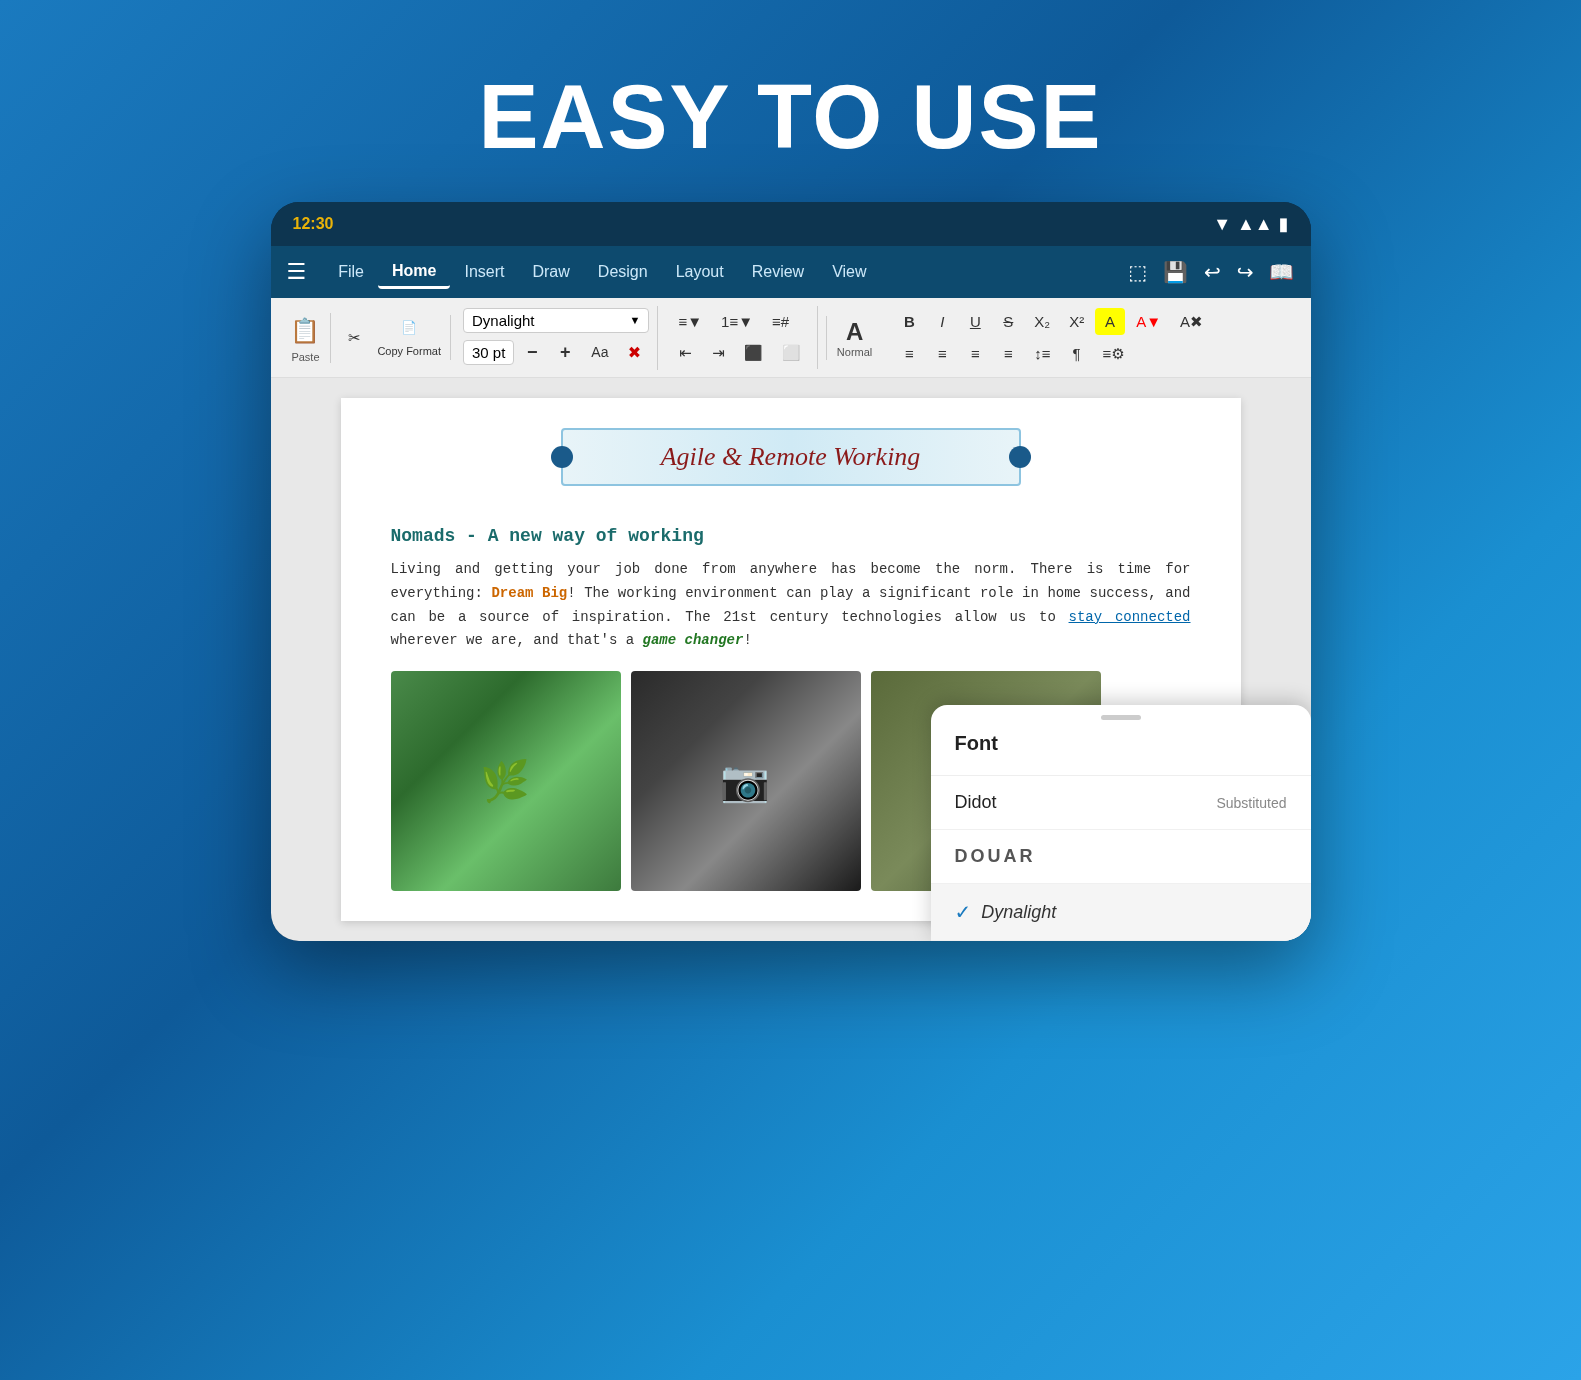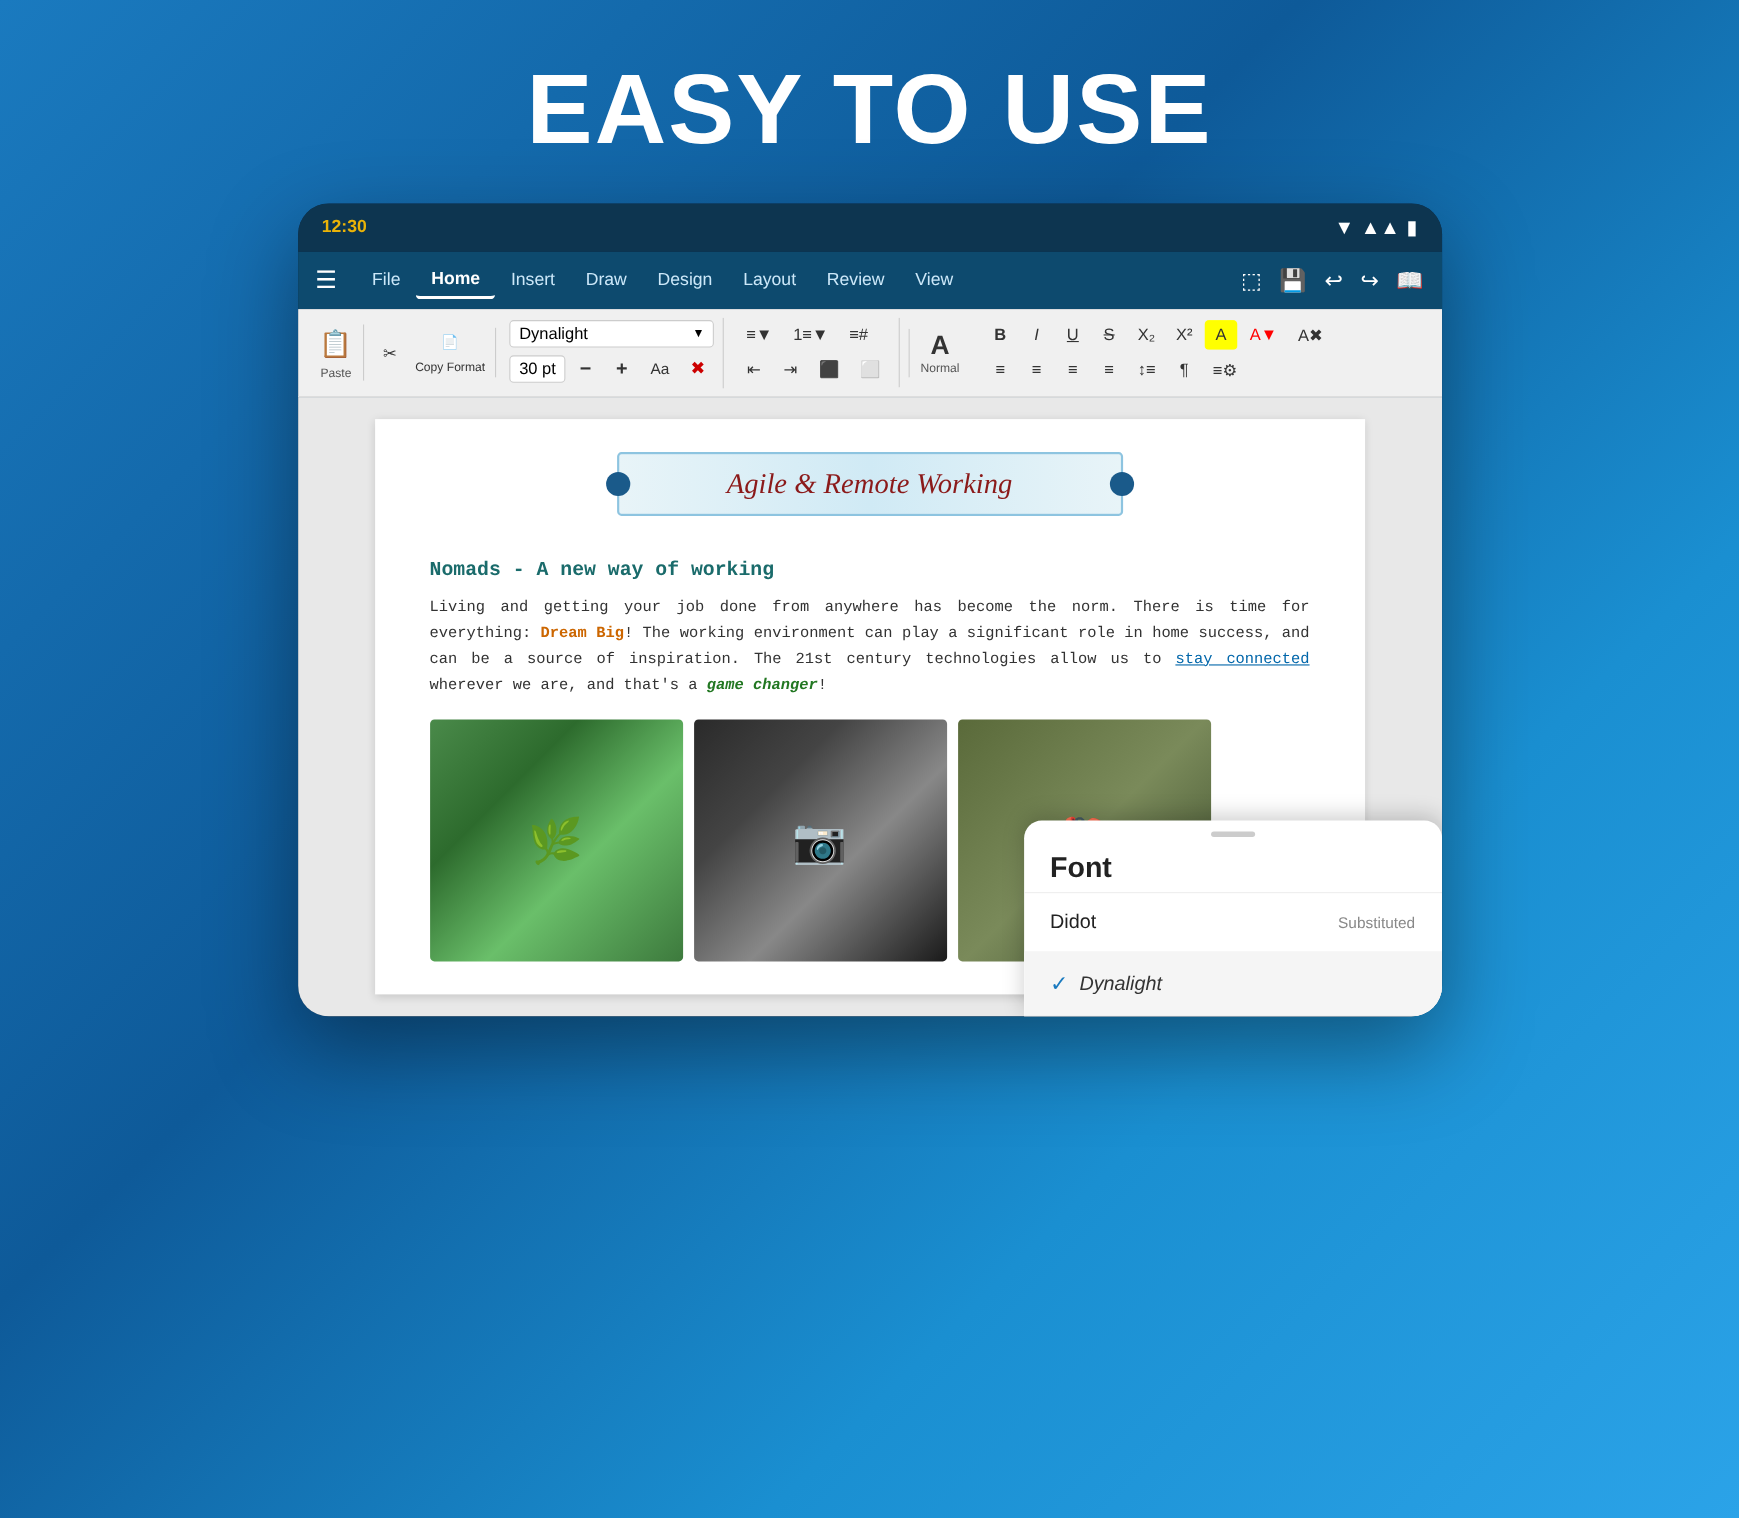--- a/index.html
+++ b/index.html
@@ -11,21 +11,21 @@
       display: flex;
       flex-direction: column;
       align-items: center;
       overflow: hidden;
       position: relative;
     }
 
     
     .hero-section {
       text-align: center;
-      padding-top: 55px;
+      padding-top: 72px;
       padding-bottom: 40px;
     }
     .hero-title {
       font-size: 90px;
       font-weight: 900;
       color: #ffffff;
       letter-spacing: 2px;
       line-height: 1.0;
       text-transform: uppercase;
     }
@@ -309,24 +309,24 @@
       display: flex;
       justify-content: center;
       padding: 10px 0 4px 0;
     }
     .handle-bar {
       width: 40px; height: 5px;
       background: #ccc;
       border-radius: 3px;
     }
     .font-panel-title {
-      font-size: 26px;
+      font-size: 20px;
       font-weight: bold;
       color: #222;
-      padding: 8px 24px 7px 24px;
+      padding: 8px 24px 20px 24px;
       border-bottom: 1px solid #eee;
     }
     .font-item {
       display: flex;
       align-items: center;
       padding: 16px 24px;
       border-bottom: 1px solid #f0f0f0;
       cursor: pointer;
       justify-content: space-between;
     }
@@ -514,20 +514,25 @@
       <div class="font-panel-title">Font</div>
 
       <div class="font-item">
         <div class="font-item-left">
           <span class="font-name">Didot</span>
         </div>
         <span class="font-substituted">Substituted</span>
       </div>
 
 
+      <div class="font-item">
+        <div class="font-item-left">
+          <span class="font-douar">DOUAR</span>
+        </div>
+      </div>
 
       <div class="font-item" style="background:#f5f5f5;">
         <div class="font-item-left">
           <span class="font-check">✓</span>
           <span class="font-dynalight">Dynalight</span>
         </div>
       </div>
     </div>
   </div>
 

